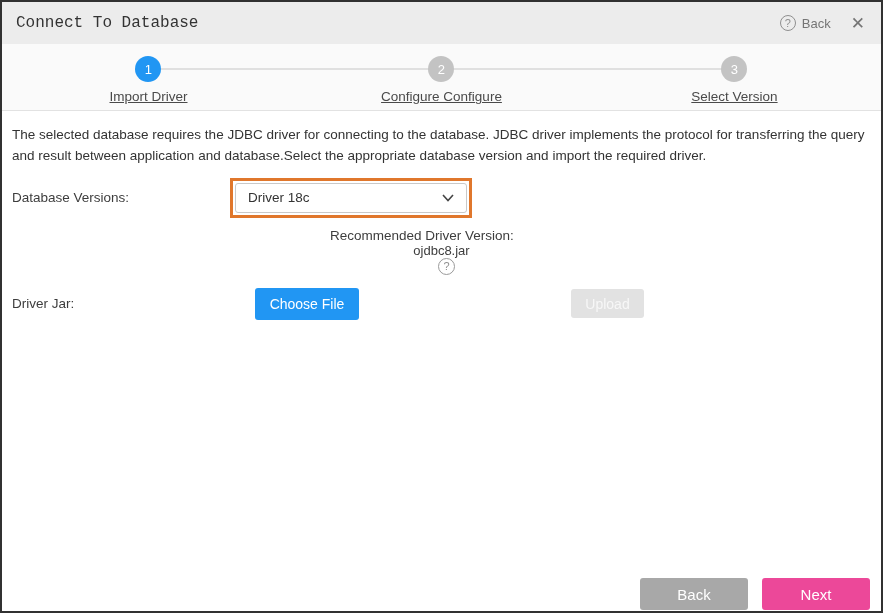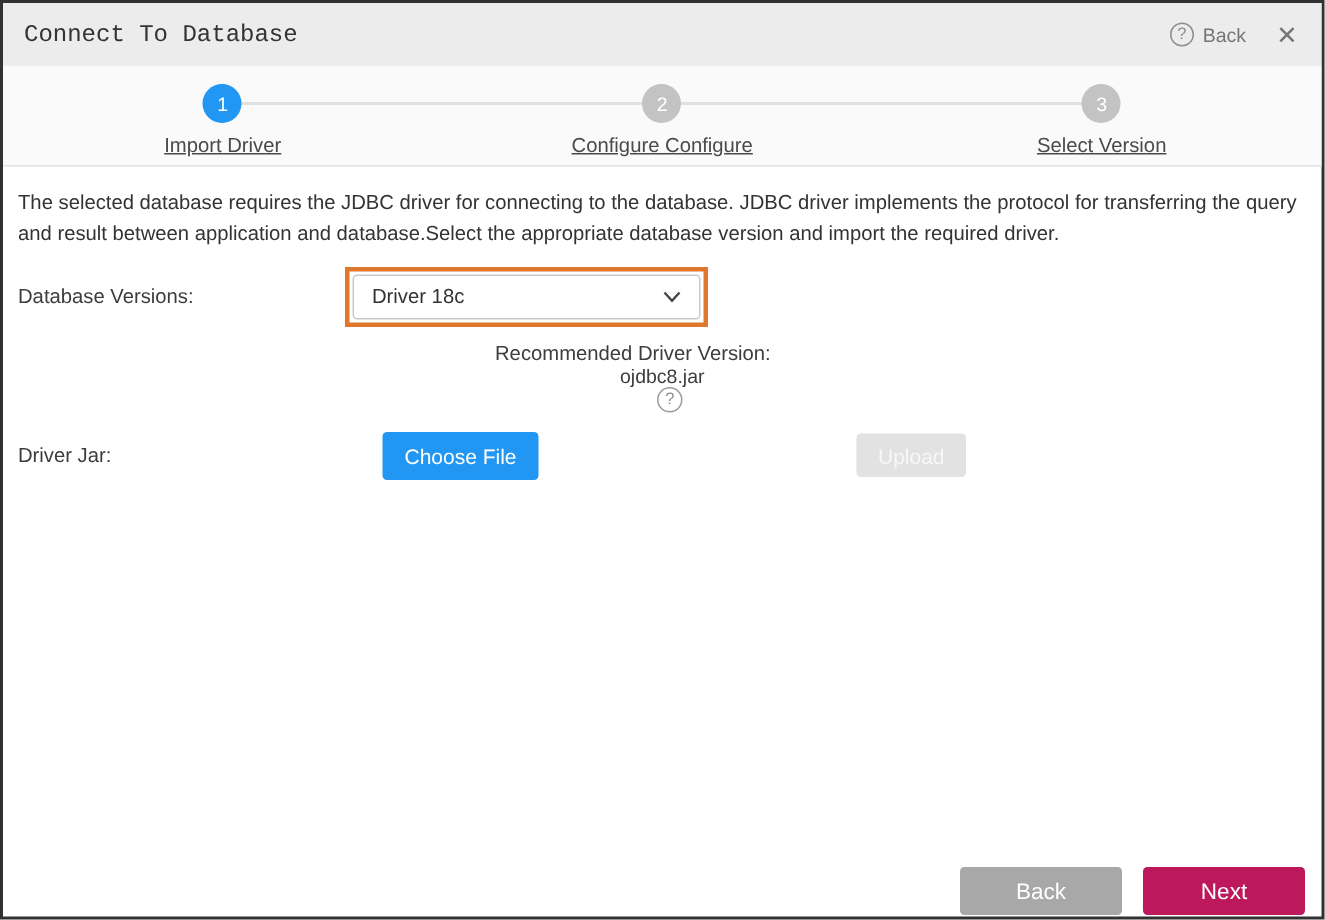--- a/index.html
+++ b/index.html
@@ -203,21 +203,21 @@
   .btn-back {
     width: 108px;
     height: 32px;
     background: #a8a8a8;
     color: #ffffff;
     font-size: 15px;
   }
   .btn-next {
     width: 108px;
     height: 32px;
-    background: #be185d;
+    background: #ec4899;
     color: #ffffff;
     font-size: 15px;
     cursor: default;
   }
 </style>
 </head>
 <body>
 
 <div class="window">
 

